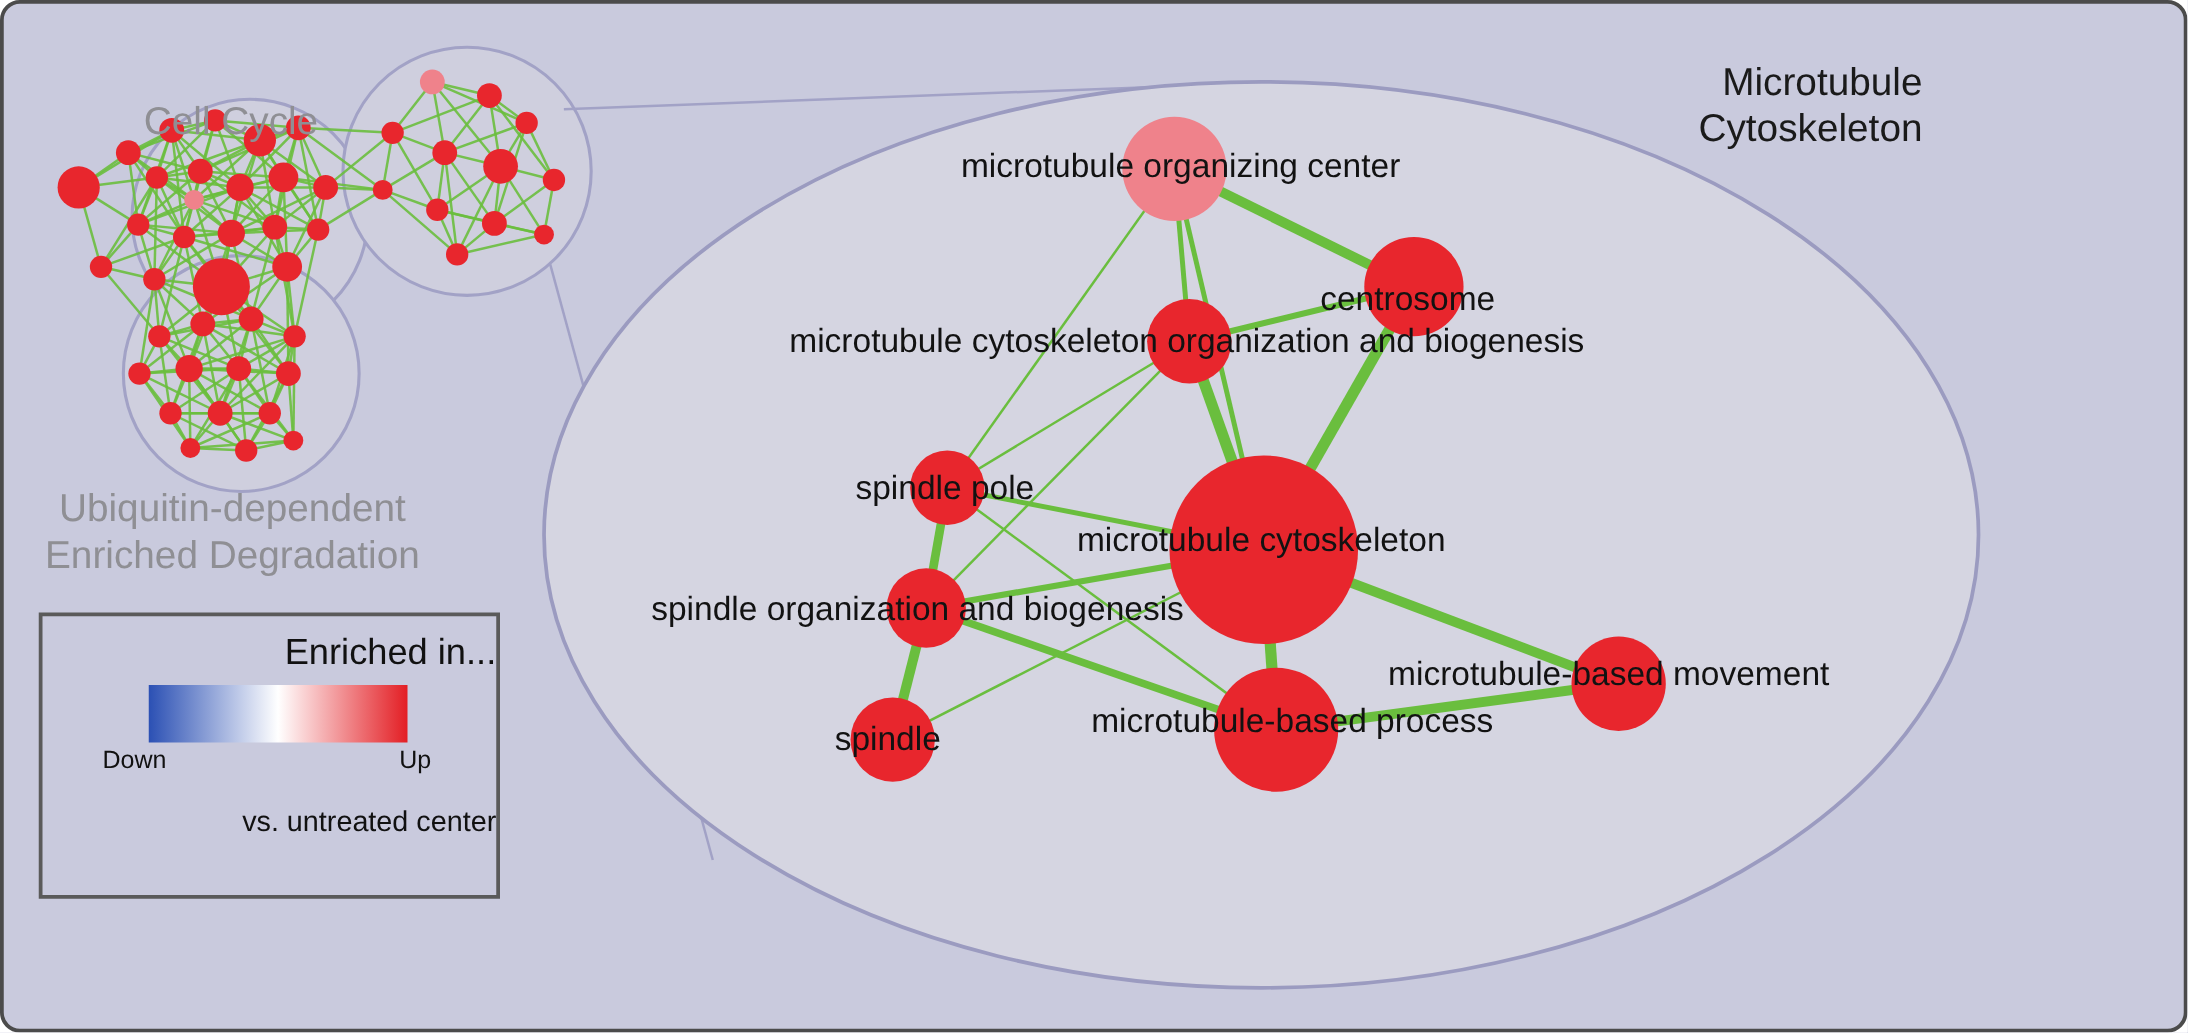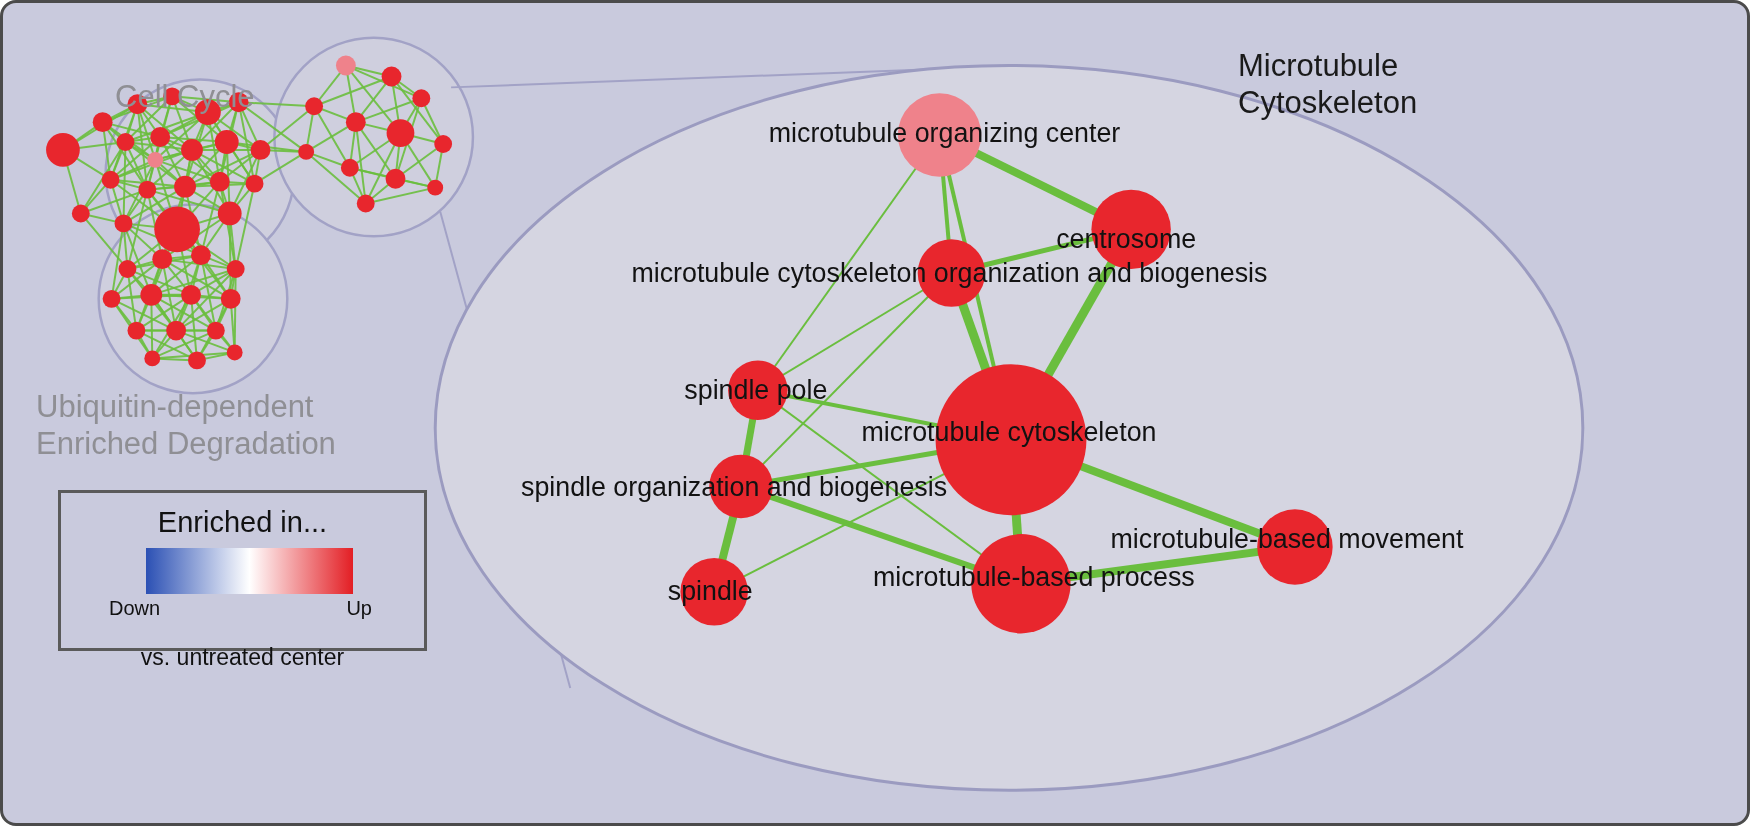--- a/index.html
+++ b/index.html
@@ -4,24 +4,24 @@
 <style>
   html,body{margin:0;padding:0;background:#ffffff;font-family:"Liberation Sans",sans-serif;}
   .figure{
     position:relative;width:1750px;height:826px;box-sizing:border-box;
     background:#c9cadd;border:3px solid #4b4b4b;border-radius:16px;overflow:hidden;
   }
   #net{position:absolute;left:0;top:0;width:100%;height:100%;}
   .node-label{font-family:"Liberation Sans",sans-serif;font-size:27px;fill:#121212;}
   .overlay{position:absolute;}
   .gray-title{color:#8f8f94;font-size:31px;line-height:1.18;}
-  .black-title{color:#1a1a1a;font-size:31px;line-height:1.18;text-align:left;}
+  .black-title{color:#1a1a1a;font-size:31px;line-height:1.18;text-align:right;}
   .legend{
-    position:absolute;left:28px;top:487px;width:369px;height:161px;box-sizing:border-box;
-    border:3px solid #5a5a5a;background:transparent;text-align:center;margin-left:27px;
+    position:absolute;left:28px;top:487px;width:369px;height:229px;box-sizing:border-box;
+    border:3px solid #5a5a5a;background:transparent;text-align:right;
   }
   .legend-title{font-size:29px;color:#111;margin-top:13px;}
   .legend-bar{
     position:absolute;left:85px;top:55px;width:207px;height:46px;
   }
   .legend-row{
     position:absolute;left:48px;right:52px;top:104px;
     display:flex;justify-content:space-between;font-size:20px;color:#111;
   }
   .legend-caption{
@@ -360,21 +360,21 @@
       <text x="755" y="399" text-anchor="middle" class="node-label">spindle pole</text>
       <text x="1010" y="441" text-anchor="middle" class="node-label">microtubule cytoskeleton</text>
       <text x="733" y="497" text-anchor="middle" class="node-label">spindle organization and biogenesis</text>
       <text x="1290" y="549" text-anchor="middle" class="node-label">microtubule-based movement</text>
       <text x="1035" y="587" text-anchor="middle" class="node-label">microtubule-based process</text>
       <text x="709" y="601" text-anchor="middle" class="node-label">spindle</text>
     </svg>
 
   <div class="overlay gray-title" style="left:112px;top:40px;margin-top:36px;">Cell Cycle</div>
 
-  <div class="overlay gray-title" style="left:33px;top:386px;">
+  <div class="overlay gray-title" style="left:33px;top:386px;text-align:center;">
     <div>Ubiquitin-dependent</div>
     <div>Enriched Degradation</div>
   </div>
 
   <div class="overlay black-title" style="left:1235px;top:45px;width:300px;">
     <div>Microtubule</div>
     <div>Cytoskeleton</div>
   </div>
 
   <div class="legend">

